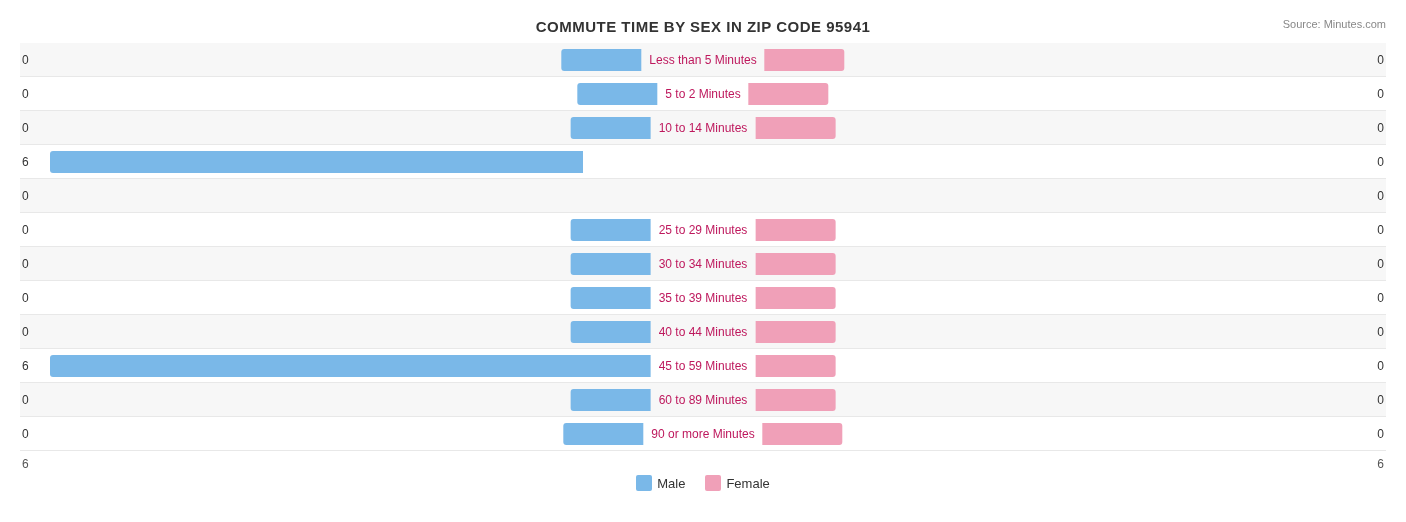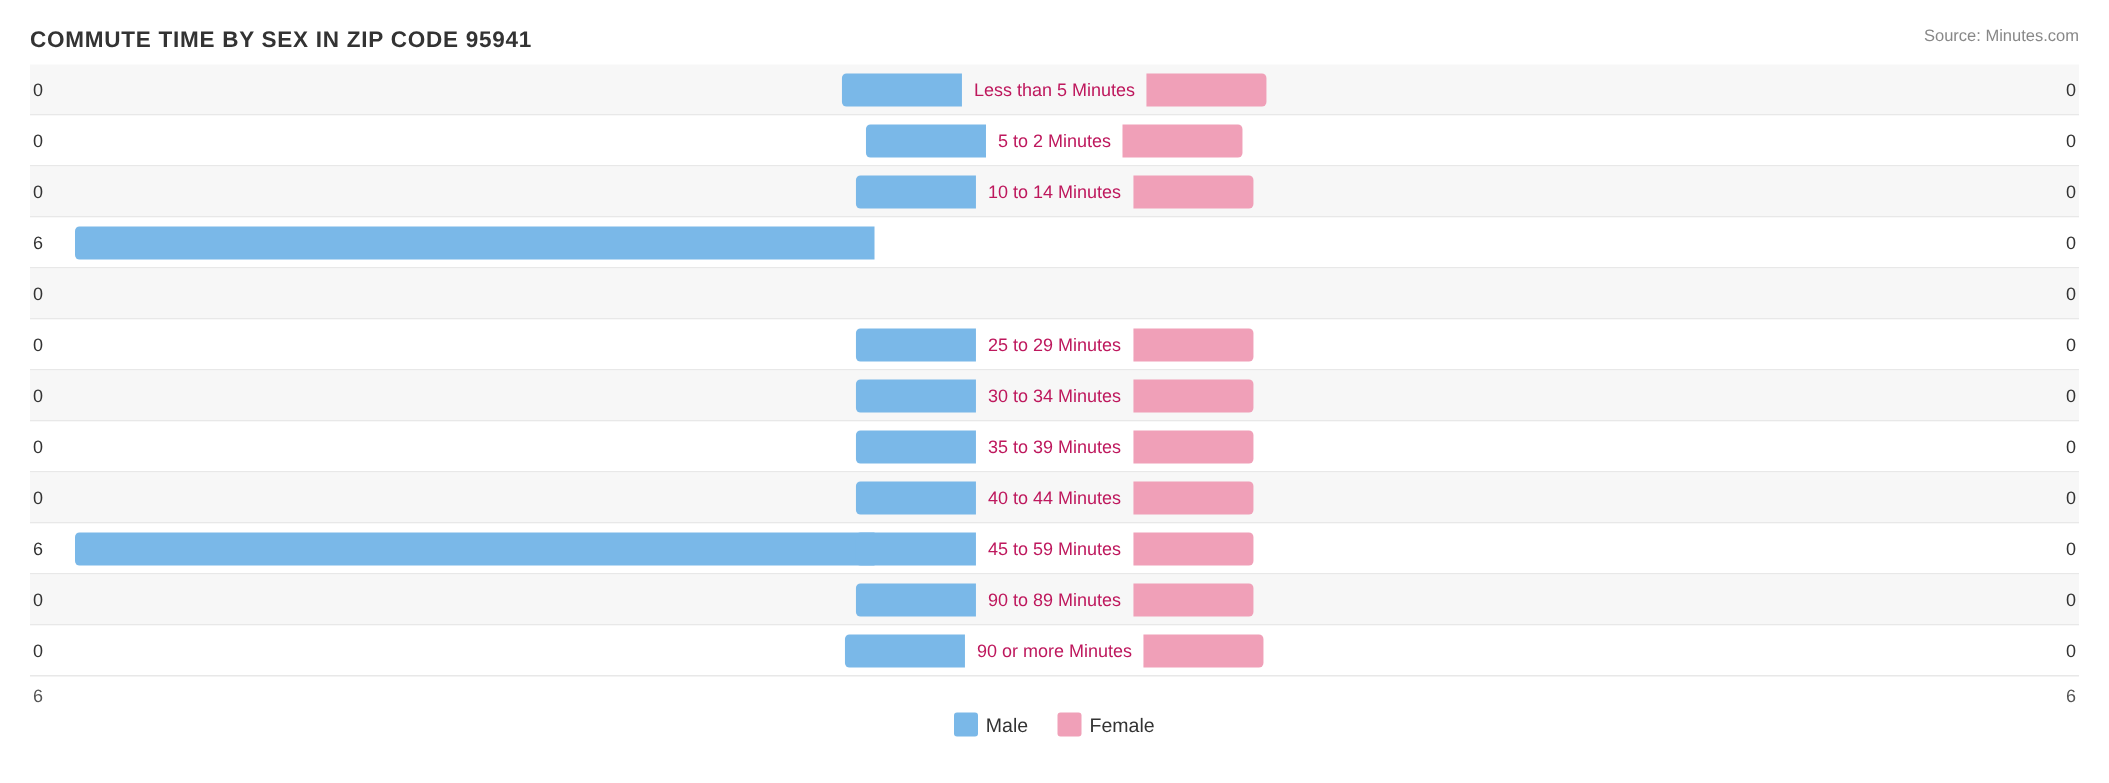--- a/index.html
+++ b/index.html
@@ -17,20 +17,21 @@
       padding: 18px 20px 40px 20px;
       position: relative;
     }
     .chart-title {
       font-size: 15px;
       font-weight: bold;
       color: #333;
       text-transform: uppercase;
       letter-spacing: 0.5px;
       margin-bottom: 8px;
+      text-align: center;
     }
     .source-text {
       position: absolute;
       top: 18px;
       right: 20px;
       font-size: 11px;
       color: #888;
     }
     .bars-area {
       width: 100%;
@@ -219,21 +220,21 @@
           <span class="label-blue-bar" style="width: 80px;"></span>
           <span class="label-text">45 to 59 Minutes</span>
           <span class="label-pink-bar" style="width: 80px;"></span>
         </div>
         <span class="right-value" style="right: 2px; top: 50%; transform: translateY(-50%);">0</span>
       </div>
       <div class="bar-row">
         <span class="left-value" style="left: 2px; top: 50%; transform: translateY(-50%);">0</span>
         <div class="label-cell">
           <span class="label-blue-bar" style="width: 80px;"></span>
-          <span class="label-text">90 to 89 Minutes</span>
+          <span class="label-text">60 to 89 Minutes</span>
           <span class="label-pink-bar" style="width: 80px;"></span>
         </div>
         <span class="right-value" style="right: 2px; top: 50%; transform: translateY(-50%);">0</span>
       </div>
       <div class="bar-row">
         <span class="left-value" style="left: 2px; top: 50%; transform: translateY(-50%);">0</span>
         <div class="label-cell">
           <span class="label-blue-bar" style="width: 80px;"></span>
           <span class="label-text">90 or more Minutes</span>
           <span class="label-pink-bar" style="width: 80px;"></span>

